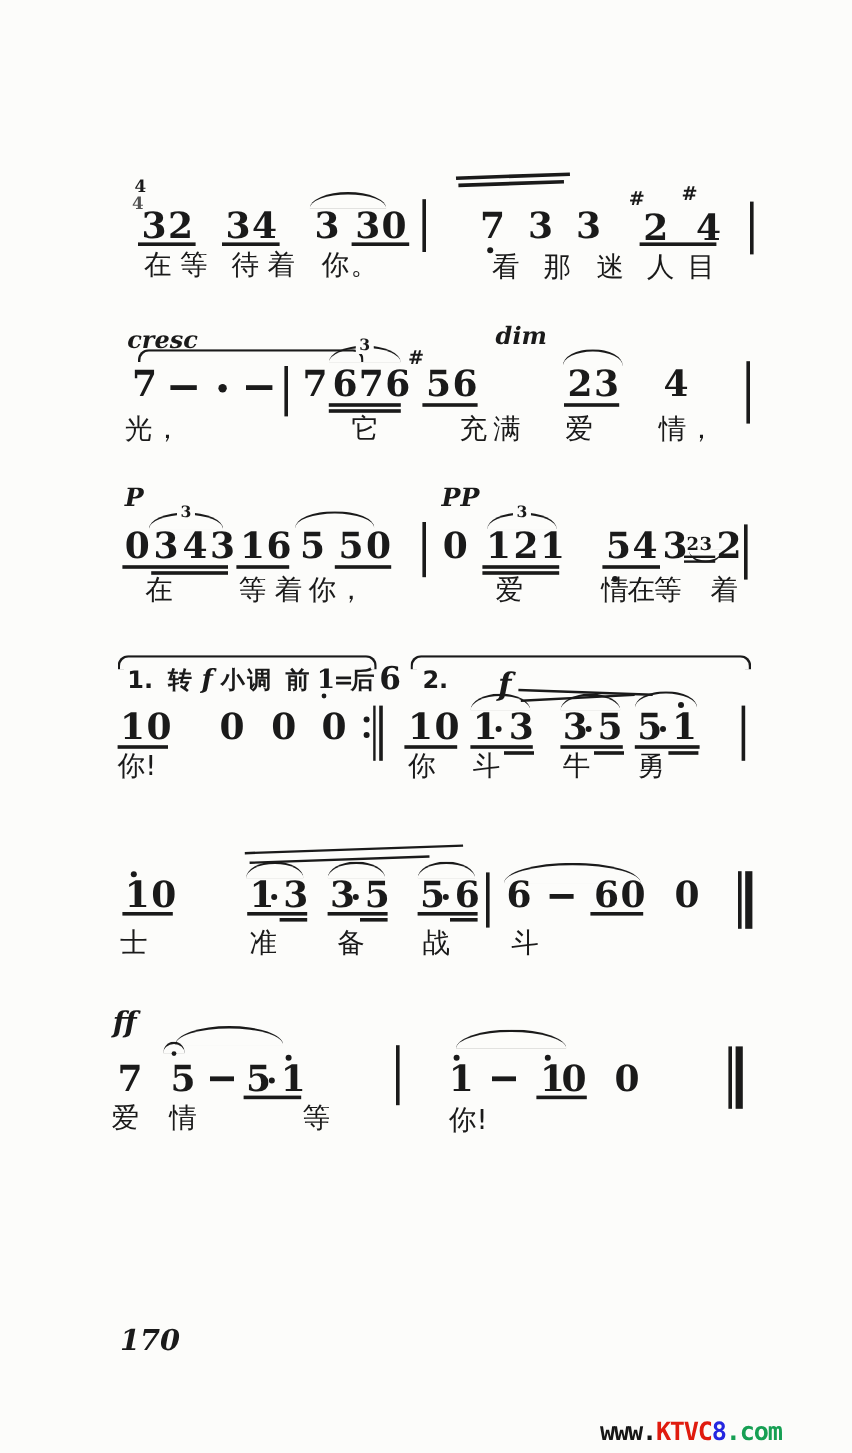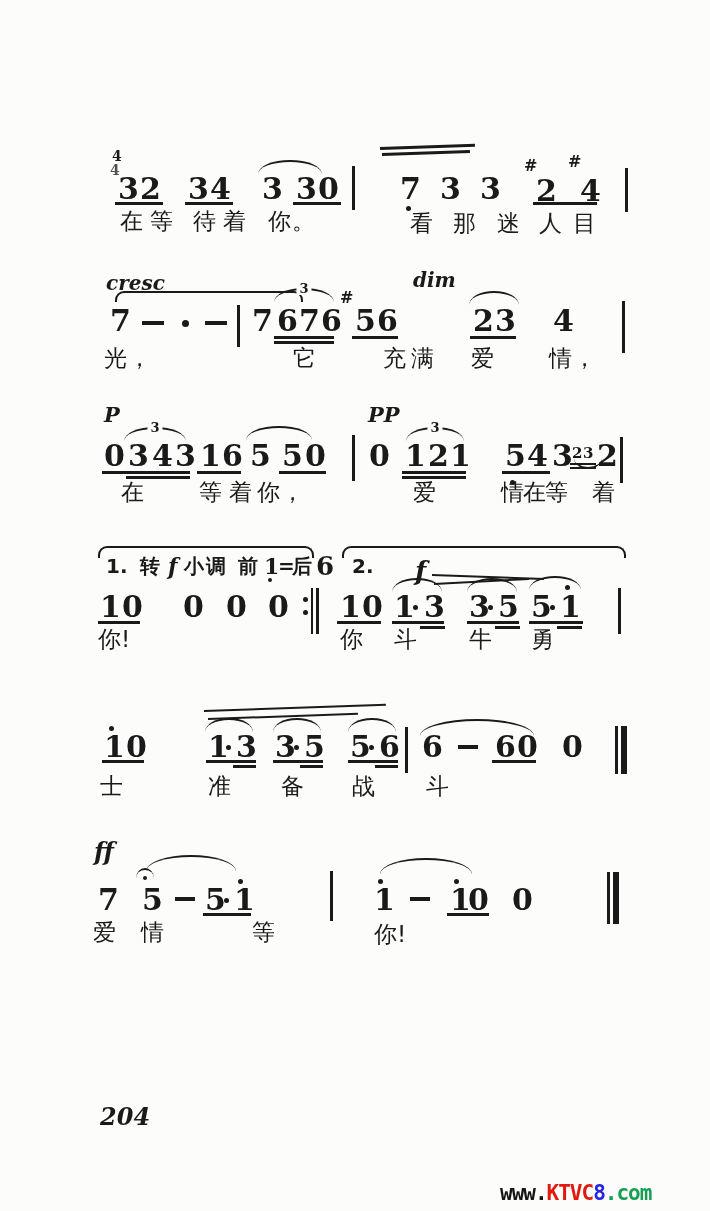--- a/index.html
+++ b/index.html
@@ -260,15 +260,15 @@
       <div class="el num" style="left: 468px; top: 885px;">0</div>
       <div class="el hline" style="left: 447px; top: 913px; width: 42px; height: 2.5px;"></div>
       <div class="el num" style="left: 512px; top: 885px;">0</div>
       <div class="el bar" style="left: 607px; top: 872px; width: 2.5px; height: 52px;"></div>
       <div class="el thick" style="left: 613px; top: 872px; width: 6px; height: 52px;"></div>
       <div class="el lyr" style="left: 93px; top: 921px;">爱</div>
       <div class="el lyr" style="left: 141px; top: 921px;">情</div>
       <div class="el lyr" style="left: 252px; top: 921px;">等</div>
       <div class="el lyr" style="left: 374px; top: 923px;">你!</div>
     </div>
-  <div id="page-number">204</div>
+  <div id="page-number">170</div>
   <div id="watermark"><span style="color: rgb(22, 22, 22);">www.</span><span style="color: rgb(224, 27, 14);">KTVC</span><span style="color: rgb(36, 38, 224);">8</span><span style="color: rgb(22, 159, 83);">.com</span></div>
 </div>
 
 </body></html>

